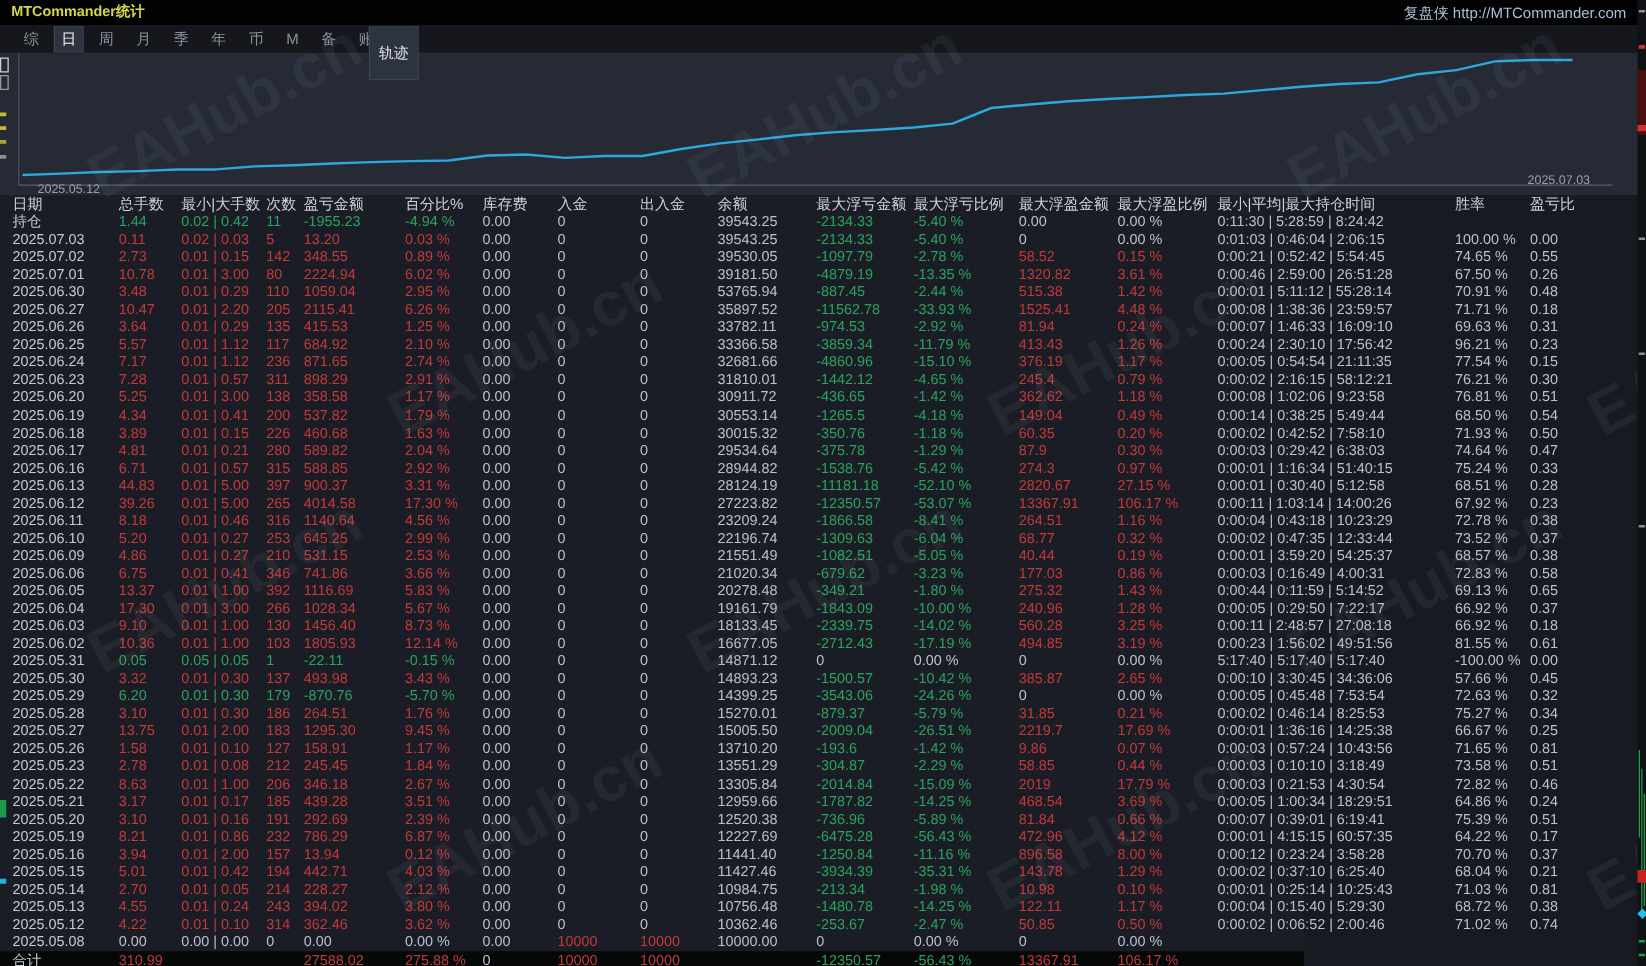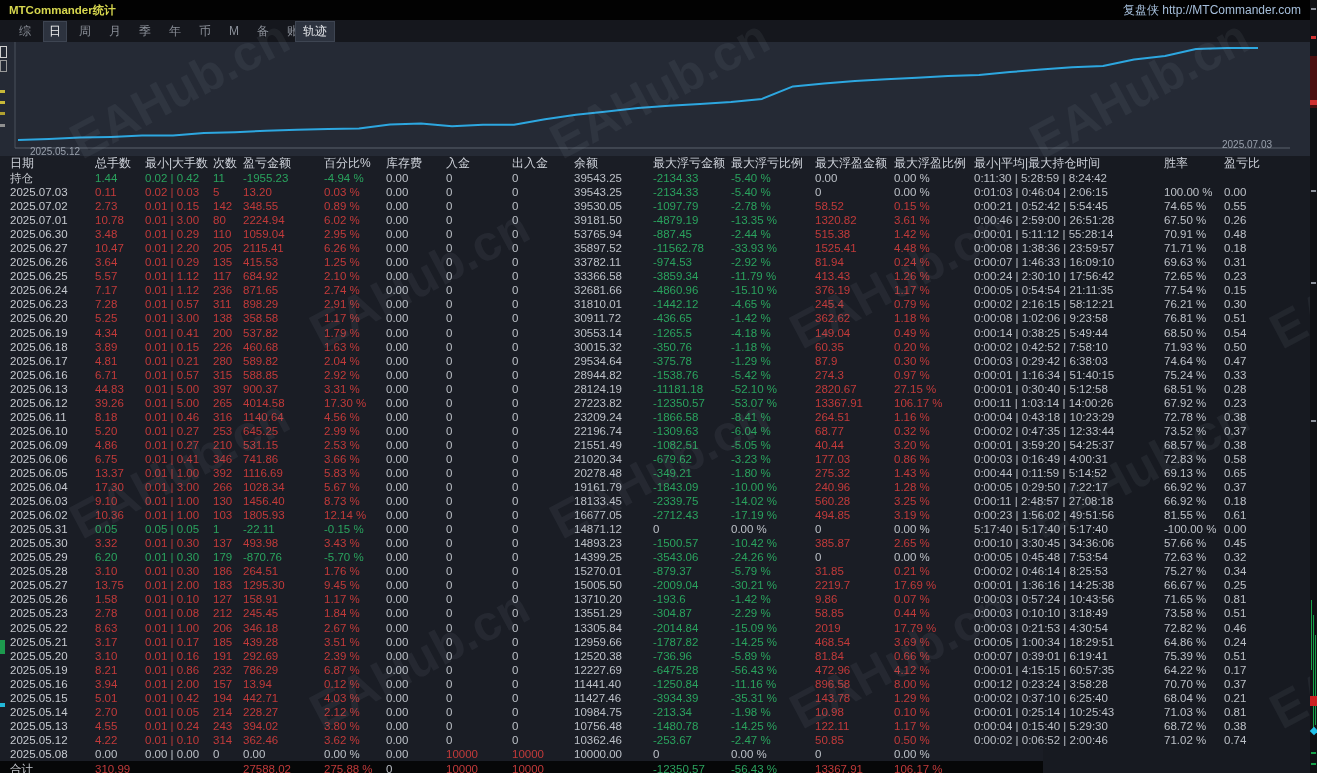--- a/index.html
+++ b/index.html
@@ -10,21 +10,21 @@
   }
   
   .titlebar{position:absolute;top:0;left:0;width:1317px;height:20px;background:#020202;z-index:3;}
   .titlebar .title{position:absolute;left:9px;top:0;line-height:20px;font-size:11.5px;font-weight:bold;color:#d6d64e;}
   .titlebar .brand{position:absolute;right:16px;top:0;line-height:20px;font-size:12px;color:#a6bfdb;}
   
   .menubar{position:absolute;top:20px;left:0;width:1317px;height:22px;background:#15171d;z-index:3;}
   #menu-items{position:absolute;left:14px;top:0;height:22px;display:flex;align-items:center;}
   .menu-item{font-size:12px;color:#8b9099;padding:1px 5px;margin-right:8px;cursor:default;}
   .menu-item.active{background:#2d333f;color:#f2f2f2;outline:1px solid #3e4552;}
-  .track-btn{position:absolute;left:296px;top:2px;font-size:12px;color:#e0e2e6;background:#2d333f;outline:1px solid #3e4552;padding:1px 7px;}
+  .track-btn{position:absolute;left:296px;top:2px;font-size:12px;color:#e0e2e6;background:#2d333f;outline:1px solid #3e4552;padding:12px 7px;}
   
   .chart{position:absolute;top:42px;left:0;width:1317px;height:114px;background:#252a35;z-index:1;}
   .axis-label{position:absolute;color:#99a0ac;font-size:10px;z-index:2;}
   
   .tablewrap{position:absolute;top:156px;left:0;width:1043px;height:617px;background:#1a1d25;z-index:1;font-size:11.5px;}
   .row{display:grid;grid-template-columns:85px 50px 68px 30px 81px 62px 60px 66px 62px 79px 78px 84px 79px 80px 190px 60px 1fr;
        height:14.05px;line-height:14.05px;padding-left:10px;white-space:nowrap;}
   .row .cell{overflow:visible;}
   .row.header{height:15px;line-height:15px;font-size:12px;}
   .row.header .cell{color:#ced2da;}
@@ -239,21 +239,21 @@
         <div class="cell c-red">2.10 %</div>
         <div class="cell c-gray">0.00</div>
         <div class="cell c-gray">0</div>
         <div class="cell c-gray">0</div>
         <div class="cell c-gray">33366.58</div>
         <div class="cell c-green">-3859.34</div>
         <div class="cell c-green">-11.79 %</div>
         <div class="cell c-red">413.43</div>
         <div class="cell c-red">1.26 %</div>
         <div class="cell c-gray">0:00:24 | 2:30:10 | 17:56:42</div>
-        <div class="cell c-gray">72.65 %</div>
+        <div class="cell c-gray">96.21 %</div>
         <div class="cell c-gray">0.23</div>
       </div>
       <div class="row">
         <div class="cell c-date">2025.06.24</div>
         <div class="cell c-red">7.17</div>
         <div class="cell c-red">0.01 | 1.12</div>
         <div class="cell c-red">236</div>
         <div class="cell c-red">871.65</div>
         <div class="cell c-red">2.74 %</div>
         <div class="cell c-gray">0.00</div>
@@ -465,21 +465,21 @@
         <div class="cell c-red">210</div>
         <div class="cell c-red">531.15</div>
         <div class="cell c-red">2.53 %</div>
         <div class="cell c-gray">0.00</div>
         <div class="cell c-gray">0</div>
         <div class="cell c-gray">0</div>
         <div class="cell c-gray">21551.49</div>
         <div class="cell c-green">-1082.51</div>
         <div class="cell c-green">-5.05 %</div>
         <div class="cell c-red">40.44</div>
-        <div class="cell c-red">3.20 %</div>
+        <div class="cell c-red">0.19 %</div>
         <div class="cell c-gray">0:00:01 | 3:59:20 | 54:25:37</div>
         <div class="cell c-gray">68.57 %</div>
         <div class="cell c-gray">0.38</div>
       </div>
       <div class="row">
         <div class="cell c-date">2025.06.06</div>
         <div class="cell c-red">6.75</div>
         <div class="cell c-red">0.01 | 0.41</div>
         <div class="cell c-red">346</div>
         <div class="cell c-red">741.86</div>
@@ -653,21 +653,21 @@
         <div class="cell c-red">13.75</div>
         <div class="cell c-red">0.01 | 2.00</div>
         <div class="cell c-red">183</div>
         <div class="cell c-red">1295.30</div>
         <div class="cell c-red">9.45 %</div>
         <div class="cell c-gray">0.00</div>
         <div class="cell c-gray">0</div>
         <div class="cell c-gray">0</div>
         <div class="cell c-gray">15005.50</div>
         <div class="cell c-green">-2009.04</div>
-        <div class="cell c-green">-30.21 %</div>
+        <div class="cell c-green">-26.51 %</div>
         <div class="cell c-red">2219.7</div>
         <div class="cell c-red">17.69 %</div>
         <div class="cell c-gray">0:00:01 | 1:36:16 | 14:25:38</div>
         <div class="cell c-gray">66.67 %</div>
         <div class="cell c-gray">0.25</div>
       </div>
       <div class="row">
         <div class="cell c-date">2025.05.26</div>
         <div class="cell c-red">1.58</div>
         <div class="cell c-red">0.01 | 0.10</div>

